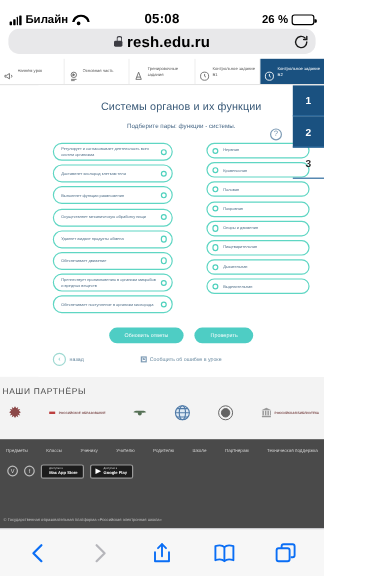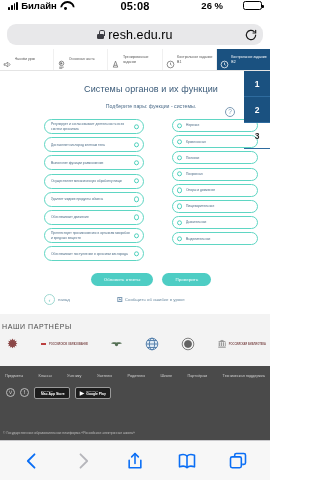--- a/index.html
+++ b/index.html
@@ -7,26 +7,26 @@
     width:270px; height:480px; overflow:hidden;
     background:#ffffff;
     font-family:"Liberation Sans", sans-serif;
     -webkit-font-smoothing:antialiased;
   }
   .phone { width:270px; height:480px; position:relative; display:flex; flex-direction:column; background:#fff; }
 
   
   .statusbar {
     height:22px; flex:0 0 22px; background:#fff;
-    display:flex; align-items:flex-start; padding:0 8px;
+    display:flex; align-items:flex-end; padding:0 8px;
     font-size:9.5px; font-weight:bold; color:#000;
   }
   .sb-left { display:flex; align-items:center; gap:3px; flex:1; }
   .sb-center { font-size:11px; font-weight:bold; letter-spacing:0.2px; }
-  .sb-right { display:flex; align-items:center; gap:20px; flex:1; justify-content:flex-end; font-size:9.5px; }
+  .sb-right { display:flex; align-items:center; gap:3px; flex:1; justify-content:flex-end; font-size:9.5px; }
   .sig { display:flex; align-items:flex-end; gap:1px; height:8px; }
   .sig i { display:block; width:1.8px; background:#000; border-radius:0.4px; }
   .sig i:nth-child(1){height:3px;} .sig i:nth-child(2){height:4.6px;}
   .sig i:nth-child(3){height:6.2px;} .sig i:nth-child(4){height:8px;}
   .carrier { font-size:9.5px; font-weight:bold; }
   .wifi { width:11px; height:9px; position:relative; }
   .wifi::before{
     content:""; position:absolute; left:0; top:0; width:11px; height:11px;
     border:2px solid #000; border-radius:50%;
     clip-path: polygon(0 0,100% 0,100% 42%,0 42%);
@@ -42,21 +42,21 @@
   
   .urlbar-wrap { flex:0 0 26px; background:#fff; padding:2px 7px 4px; }
   .urlbar {
     height:21px; background:#e8e8ea; border-radius:9px;
     display:flex; align-items:center; justify-content:center;
     position:relative; padding:0 8px;
   }
   .lock { width:7px; height:9px; position:relative; margin-right:4px; flex:0 0 auto; }
   .lock::before{ content:""; position:absolute; left:0; bottom:0; width:7px; height:5.4px; background:#3c3c43; border-radius:1.2px; }
   .lock::after{ content:""; position:absolute; left:1.6px; top:0; width:3.8px; height:5px; border:1.2px solid #3c3c43; border-bottom:none; border-radius:2.2px 2.2px 0 0; }
-  .url-text { font-size:12.5px; color:#000; font-weight:normal; letter-spacing:0.1px; }
+  .url-text { font-size:12.5px; color:#000; font-weight:bold; letter-spacing:0.1px; }
   .reload { position:absolute; right:5px; top:50%; transform:translateY(-50%); width:14px; height:14px; color:#1a1a1a; }
 
   
   .tabstrip { flex:0 0 22px; display:flex; background:#fff; border-bottom:1px solid #e4e4e4; }
   .ltab {
     flex:1; display:flex; align-items:center; gap:2.5px;
     padding:0 2px 0 3px; overflow:hidden;
     border-right:1px solid #f0f0f0;
   }
   .ltab .ic { flex:0 0 auto; width:9px; height:9px; color:#6b6b6b; }

